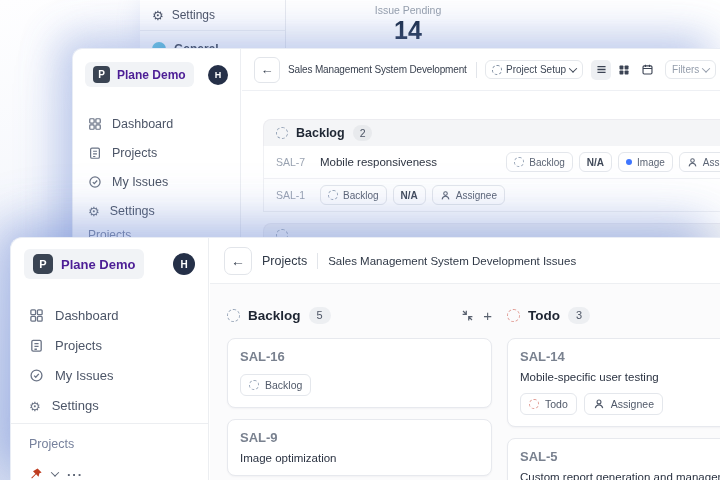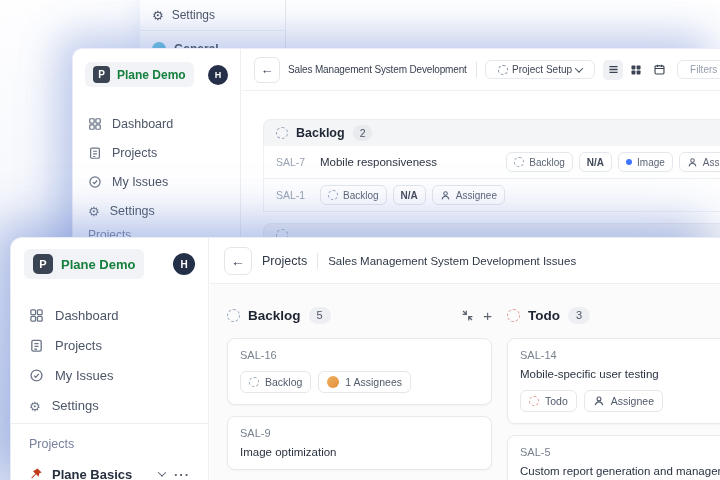--- a/index.html
+++ b/index.html
@@ -33,21 +33,21 @@
   .bp-cell.c1 { width:201px; border-left:1px solid #e7e9ee; border-right:1px solid #e7e9ee; }
   .bp-cell.c2 { width:186px; }
   .bp-label { font-size:10.5px; color:#98a1ad; }
   .bp-value { margin-top:1px; font-size:25px; line-height:1.05; font-weight:700; color:#182943; }
 
   
   .ws-row { display:flex; align-items:center; }
   .ws-chip { display:flex; align-items:center; background:#f1f3f6; border-radius:6px; }
   .ws-logo { background:var(--logo-bg,#3a4453); color:#fff; font-weight:700;
              display:flex; align-items:center; justify-content:center; flex:0 0 auto; }
-  .ws-name { font-weight:600; color:#15803d; white-space:nowrap; }
+  .ws-name { font-weight:600; color:#4c1d95; white-space:nowrap; }
   .ws-avatar { border-radius:50%; background:var(--avatar-bg,#253048); color:#fff; font-weight:700;
                display:flex; align-items:center; justify-content:center; margin-left:auto; flex:0 0 auto; }
   .nav-item { display:flex; align-items:flex-end; color:#4c5567; }
   .nav-item .nico { color:#6b7486; display:inline-flex; flex:0 0 auto; }
   .sec-label { color:#76819c; }
 
   
   .mp-sidebar { position:absolute; left:0; top:0; width:168px; height:100%; border-right:1px solid #eceef2; }
   .mp-ws { padding:13px 12px 8px; }
   .mp-ws .ws-chip { gap:7px; padding:4px 8px; }
@@ -59,21 +59,21 @@
   .mp-sec { margin:10px 15px 0; font-size:12px; }
   .mp-main { margin-left:169px; height:100%; }
   .mp-header { height:42px; display:flex; align-items:center; gap:8px; padding:0 12px;
                border-bottom:1px solid #eef0f4; overflow:hidden; white-space:nowrap; }
   .back-btn { border:1px solid #e2e5ea; border-radius:6px; display:flex; align-items:center;
               justify-content:center; color:#3a4352; background:#fff; flex:0 0 auto; }
   .mp-header .back-btn { width:26px; height:26px; font-size:13px; }
   .mp-title { font-size:10px; letter-spacing:-.15px; color:#39414f; max-width:180px; overflow:hidden; flex:0 0 auto; }
   .vsep { width:1px; height:16px; background:#e2e5ea; flex:0 0 auto; }
   .ghost-btn { border:1px solid #e5e8ec; border-radius:6px; background:#fff; display:inline-flex;
-               align-items:center; gap:4px; padding:3px 12px; font-size:10px; color:#3f4857; flex:0 0 auto; }
+               align-items:center; gap:4px; padding:3px 6px; font-size:10px; color:#3f4857; flex:0 0 auto; }
   .ghost-btn.muted { color:#949dab; }
   .view-group { display:flex; gap:3px; flex:0 0 auto; }
   .view-btn { width:20px; height:20px; border-radius:5px; display:flex; align-items:center;
               justify-content:center; color:#3c4454; background:transparent; border:none; }
   .view-btn.active { background:#eef0f3; }
 
   .dc { display:inline-block; border:1.5px dashed currentColor; border-radius:50%; flex:0 0 auto; }
   .dc-10 { width:10px; height:10px; }
   .dc-12 { width:12px; height:12px; }
   .dc-13 { width:13px; height:13px; }
@@ -130,21 +130,21 @@
   .col { flex:0 0 auto; }
   .col1 { width:265px; } .col2 { width:240px; }
   .col-header { display:flex; align-items:center; gap:8px; height:20px; margin-bottom:13px; }
   .col-name { font-size:13.5px; font-weight:700; color:#1e2532; }
   .col-count { background:#edeff2; border-radius:9px; height:17px; padding:0 8px; font-size:11px;
                color:#4d5565; display:flex; align-items:center; }
   .col-tools { margin-left:auto; display:flex; align-items:center; gap:9px; color:#59616f; }
   .plus-btn { background:none; border:none; color:#59616f; font-size:15px; line-height:1; padding:0; }
   .card { background:#fff; border:1px solid #e7e9ee; border-radius:8px; padding:10px 12px 11px;
           box-shadow:0 1px 2px rgba(16,24,40,.04); margin-bottom:11px; }
-  .c-id { font-size:11px; color:#79818f; }
+  .c-id { font-size:13px; color:#79818f;font-weight:bold; }
   .c-title { margin-top:7px; font-size:11.5px; color:#2b3342; white-space:nowrap; overflow:hidden; }
   .c-badges { margin-top:10px; display:flex; gap:7px; }
   .cpill { height:22px; border:1px solid #e4e7ec; border-radius:6px; background:#fff; padding:0 8px;
            display:inline-flex; align-items:center; gap:6px; font-size:10.5px; color:#515a6a; white-space:nowrap; }
   .cpill .state-backlog { color:var(--backlog-state,#95a3b6); }
   .cpill .state-todo { color:var(--todo-state,#e09a92); }
   .mini-avatar { width:12px; height:12px; border-radius:50%;
                  background:linear-gradient(135deg,#f0b05e,#e3903c); flex:0 0 auto; }
   .todo-ic { color:var(--todo-state,#e09a92); }
   .backlog-ic { color:var(--backlog-state,#95a3b6); }
@@ -162,20 +162,24 @@
         <span class="gear-glyph">⚙</span>
         <span>Settings</span>
       </div>
       <div class="bp-div"></div>
       <div class="bp-general">
         <span class="bp-general-ic"></span>
         <span>General</span>
       </div>
     </div>
     <div class="bp-stats">
+      <div class="bp-cell c2">
+        <div class="bp-label">Issue Pending</div>
+        <div class="bp-value">14</div>
+      </div>
     </div>
   </div>
 
   <div class="panel panel-mid">
     <div class="mp-sidebar">
       <div class="ws-row mp-ws">
         <div class="ws-chip">
           <span class="ws-logo">P</span>
           <span class="ws-name">Plane Demo</span>
         </div>
@@ -360,21 +364,20 @@
         </div>
       </div>
       <div class="fp-div"></div>
       <div class="sec-label fp-sec">Projects</div>
       <div class="fp-proj">
         <span class="pin">
           <svg width="14" height="14" viewBox="0 0 16 16" fill="currentColor">
               <path d="M9.8 1.6 14.4 6.2 11.9 7.1 10.9 11.2 8.1 8.4 3.4 13.1 2.6 12.3 7.3 7.6 4.6 4.9 Z"></path>
             </svg>
         </span>
-        <span class="p-name">Plane Basics</span>
         <span class="chev p-chev"></span>
         <span class="p-more">···</span>
       </div>
     </div>
 
     <div class="fp-main">
       <div class="fp-header">
         <button class="back-btn">←</button>
         <span class="fp-bc">Projects</span>
         <span class="vsep"></span>
@@ -397,24 +400,20 @@
               <button class="plus-btn">+</button>
             </span>
           </div>
           <div class="card">
             <div class="c-id">SAL-16</div>
             <div class="c-badges">
               <span class="cpill">
                 <span class="dc dc-10 state-backlog"></span>
                 <span>Backlog</span>
               </span>
-              <span class="cpill">
-                <span class="mini-avatar"></span>
-                <span>1 Assignees</span>
-              </span>
             </div>
           </div>
           <div class="card">
             <div class="c-id">SAL-9</div>
             <div class="c-title">Image optimization</div>
 
           </div>
         </div>
 
         <div class="col col2">

